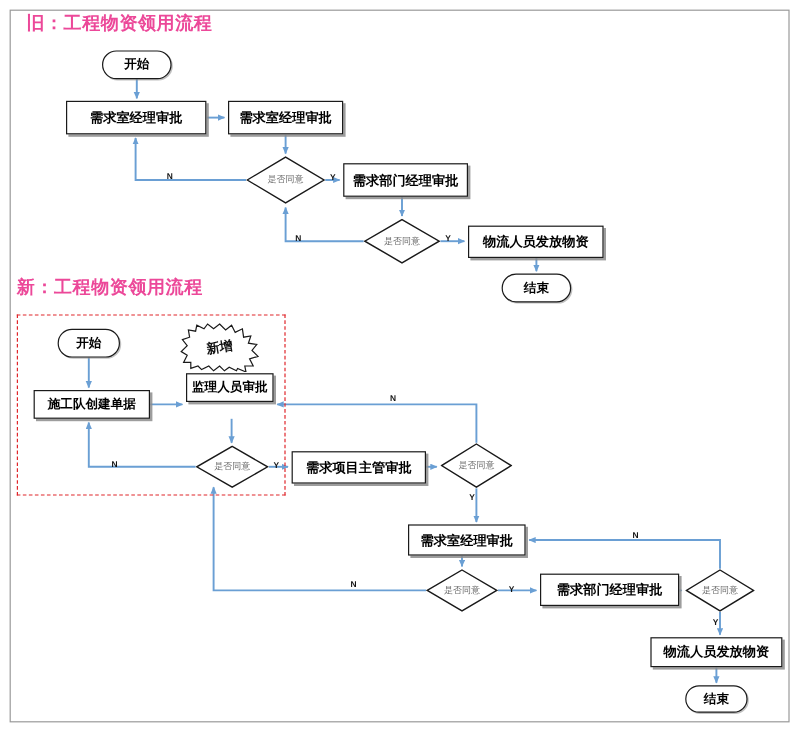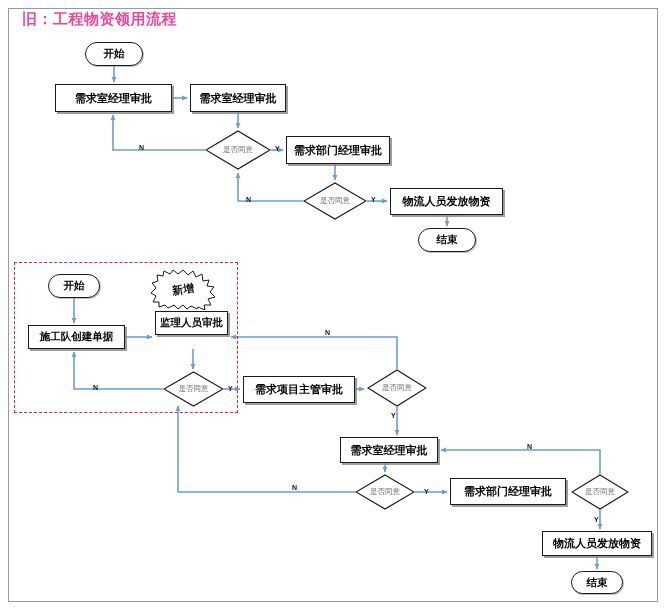--- a/index.html
+++ b/index.html
@@ -221,20 +221,21 @@
 
   <div class="node proc" style="left:390px; top:188px; width:113px; height:27px;">物流人员发放物资</div>
 
   <div class="node term" style="left:418px; top:228px; width:58px; height:24px;">结束</div>
 
   <div class="edge-label" style="left:139px; top:144px;">N</div>
   <div class="edge-label" style="left:275px; top:145px;">Y</div>
   <div class="edge-label" style="left:246px; top:196px;">N</div>
   <div class="edge-label" style="left:371px; top:196px;">Y</div>
 
+  <div class="chart-title" style="left:14px; top:230px;">新：工程物资领用流程</div>
 
   <div class="dashed-region" style="left:14px; top:262px; width:224px; height:151px;"></div>
 
   <div class="badge-new" style="left:150px; top:268px;">
     <svg width="66" height="42" viewBox="0 0 66 42">
       <polygon fill="#ffffff" stroke="#1a1a1a" stroke-width="1" points="33,2 38,7 43,3 46,9 52,6 53,13 59,12 57,18 64,19 60,24 65,29 58,31 61,37 54,37 55,42 48,39 47,41 41,38 37,41 33,37 28,41 24,37 18,40 15,37 9,39 9,34 3,34 6,28 1,25 6,20 2,15 8,13 7,7 13,8 14,3 20,6 23,2 28,6">
       </polygon>
     </svg>
     <div class="badge-text">新增</div>
   </div>

